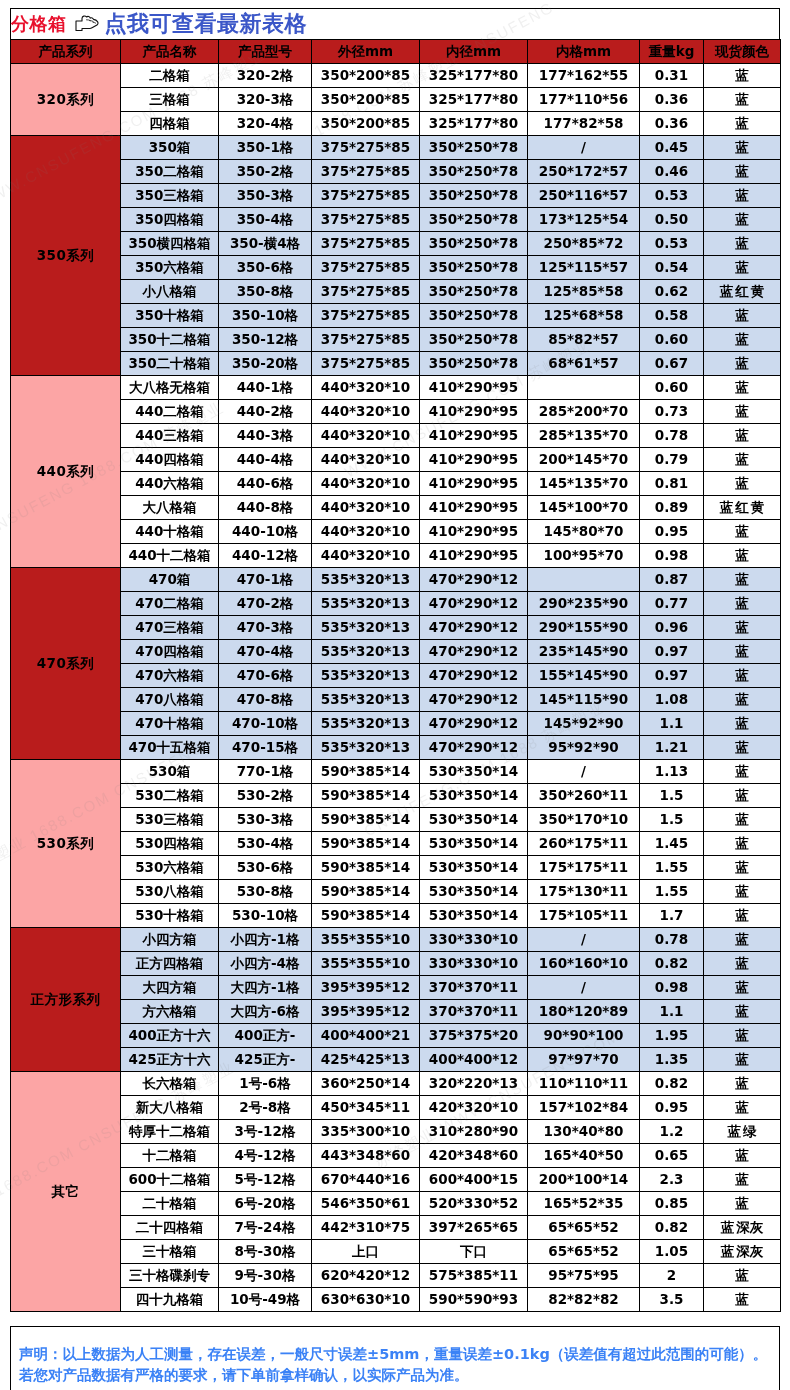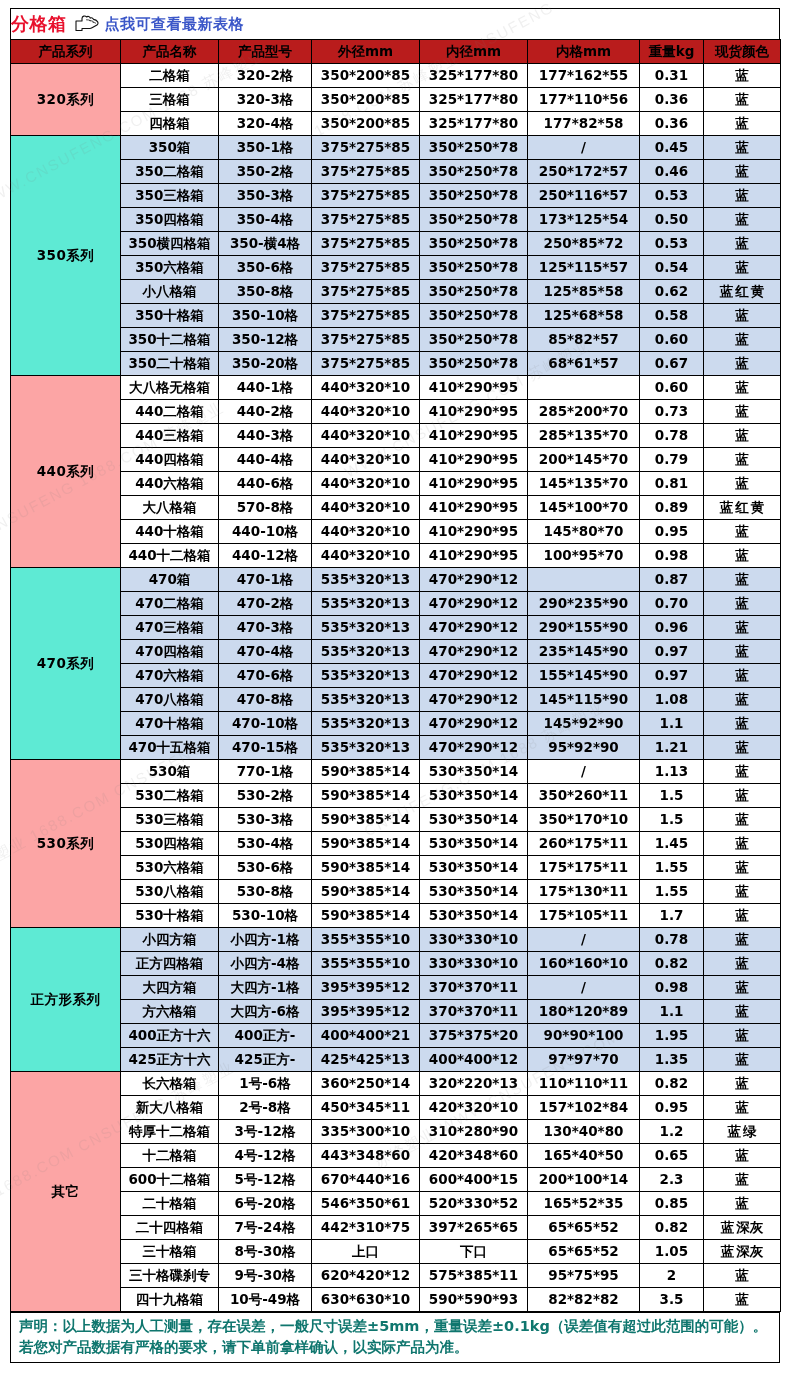--- a/index.html
+++ b/index.html
@@ -41,21 +41,21 @@
   .hand-icon {
     display: inline-flex;
     align-items: center;
     justify-content: center;
     width: 26px;
     height: 22px;
   }
   .title-link {
     color: #3b57c8;
     font-weight: bold;
-    font-size: 15px;
+    font-size: 22px;
     letter-spacing: 0.5px;
   }
 
   
   table.specs {
     border-collapse: collapse;
     width: 100%;
     table-layout: fixed;
   }
   table.specs td, table.specs th {
@@ -87,34 +87,34 @@
   col.c-color  { width: 77px; }
   td.series-cell {
     color: #e8112d;
     font-size: 15.5px;
     font-weight: bold;
     letter-spacing: 0.5px;
     line-height: 1.25;
   }
   tr.band-blue > td { background: #ccdaee; }
   tr.band-white > td { background: #ffffff; }
-  td.series-cell.band-blue { background: #5eead4; }
+  td.series-cell.band-blue { background: #b91c1c; }
   td.series-cell.band-white { background: #fca5a5; }
 
   .color-multi span { margin: 0 1px; }
 
   
   .note {
-    margin-top: 0;
+    margin-top: 14px;
     border: 1px solid #000;
-    color: #0f766e;
+    color: #3b82f6;
     font-weight: bold;
     font-size: 14.5px;
     line-height: 1.45;
-    padding: 3px 6px 4px 8px;
+    padding: 17px 6px 4px 8px;
     text-align: left;
     background: #ffffff;
   }
 
   
   .watermark {
     position: absolute;
     inset: 0;
     pointer-events: none;
     overflow: hidden;
@@ -341,21 +341,21 @@
           <td>440六格箱</td>
           <td>440-6格</td>
           <td>440*320*10</td>
           <td>410*290*95</td>
           <td>145*135*70</td>
           <td>0.81</td>
           <td>蓝</td>
         </tr>
         <tr class="band-white">
           <td>大八格箱</td>
-          <td>570-8格</td>
+          <td>440-8格</td>
           <td>440*320*10</td>
           <td>410*290*95</td>
           <td>145*100*70</td>
           <td>0.89</td>
           <td class="color-multi"><span>蓝</span><span>红</span><span>黄</span></td>
         </tr>
         <tr class="band-white">
           <td>440十格箱</td>
           <td>440-10格</td>
           <td>440*320*10</td>
@@ -382,21 +382,21 @@
           <td></td>
           <td>0.87</td>
           <td>蓝</td>
         </tr>
         <tr class="band-blue">
           <td>470二格箱</td>
           <td>470-2格</td>
           <td>535*320*13</td>
           <td>470*290*12</td>
           <td>290*235*90</td>
-          <td>0.70</td>
+          <td>0.77</td>
           <td>蓝</td>
         </tr>
         <tr class="band-blue">
           <td>470三格箱</td>
           <td>470-3格</td>
           <td>535*320*13</td>
           <td>470*290*12</td>
           <td>290*155*90</td>
           <td>0.96</td>
           <td>蓝</td>

